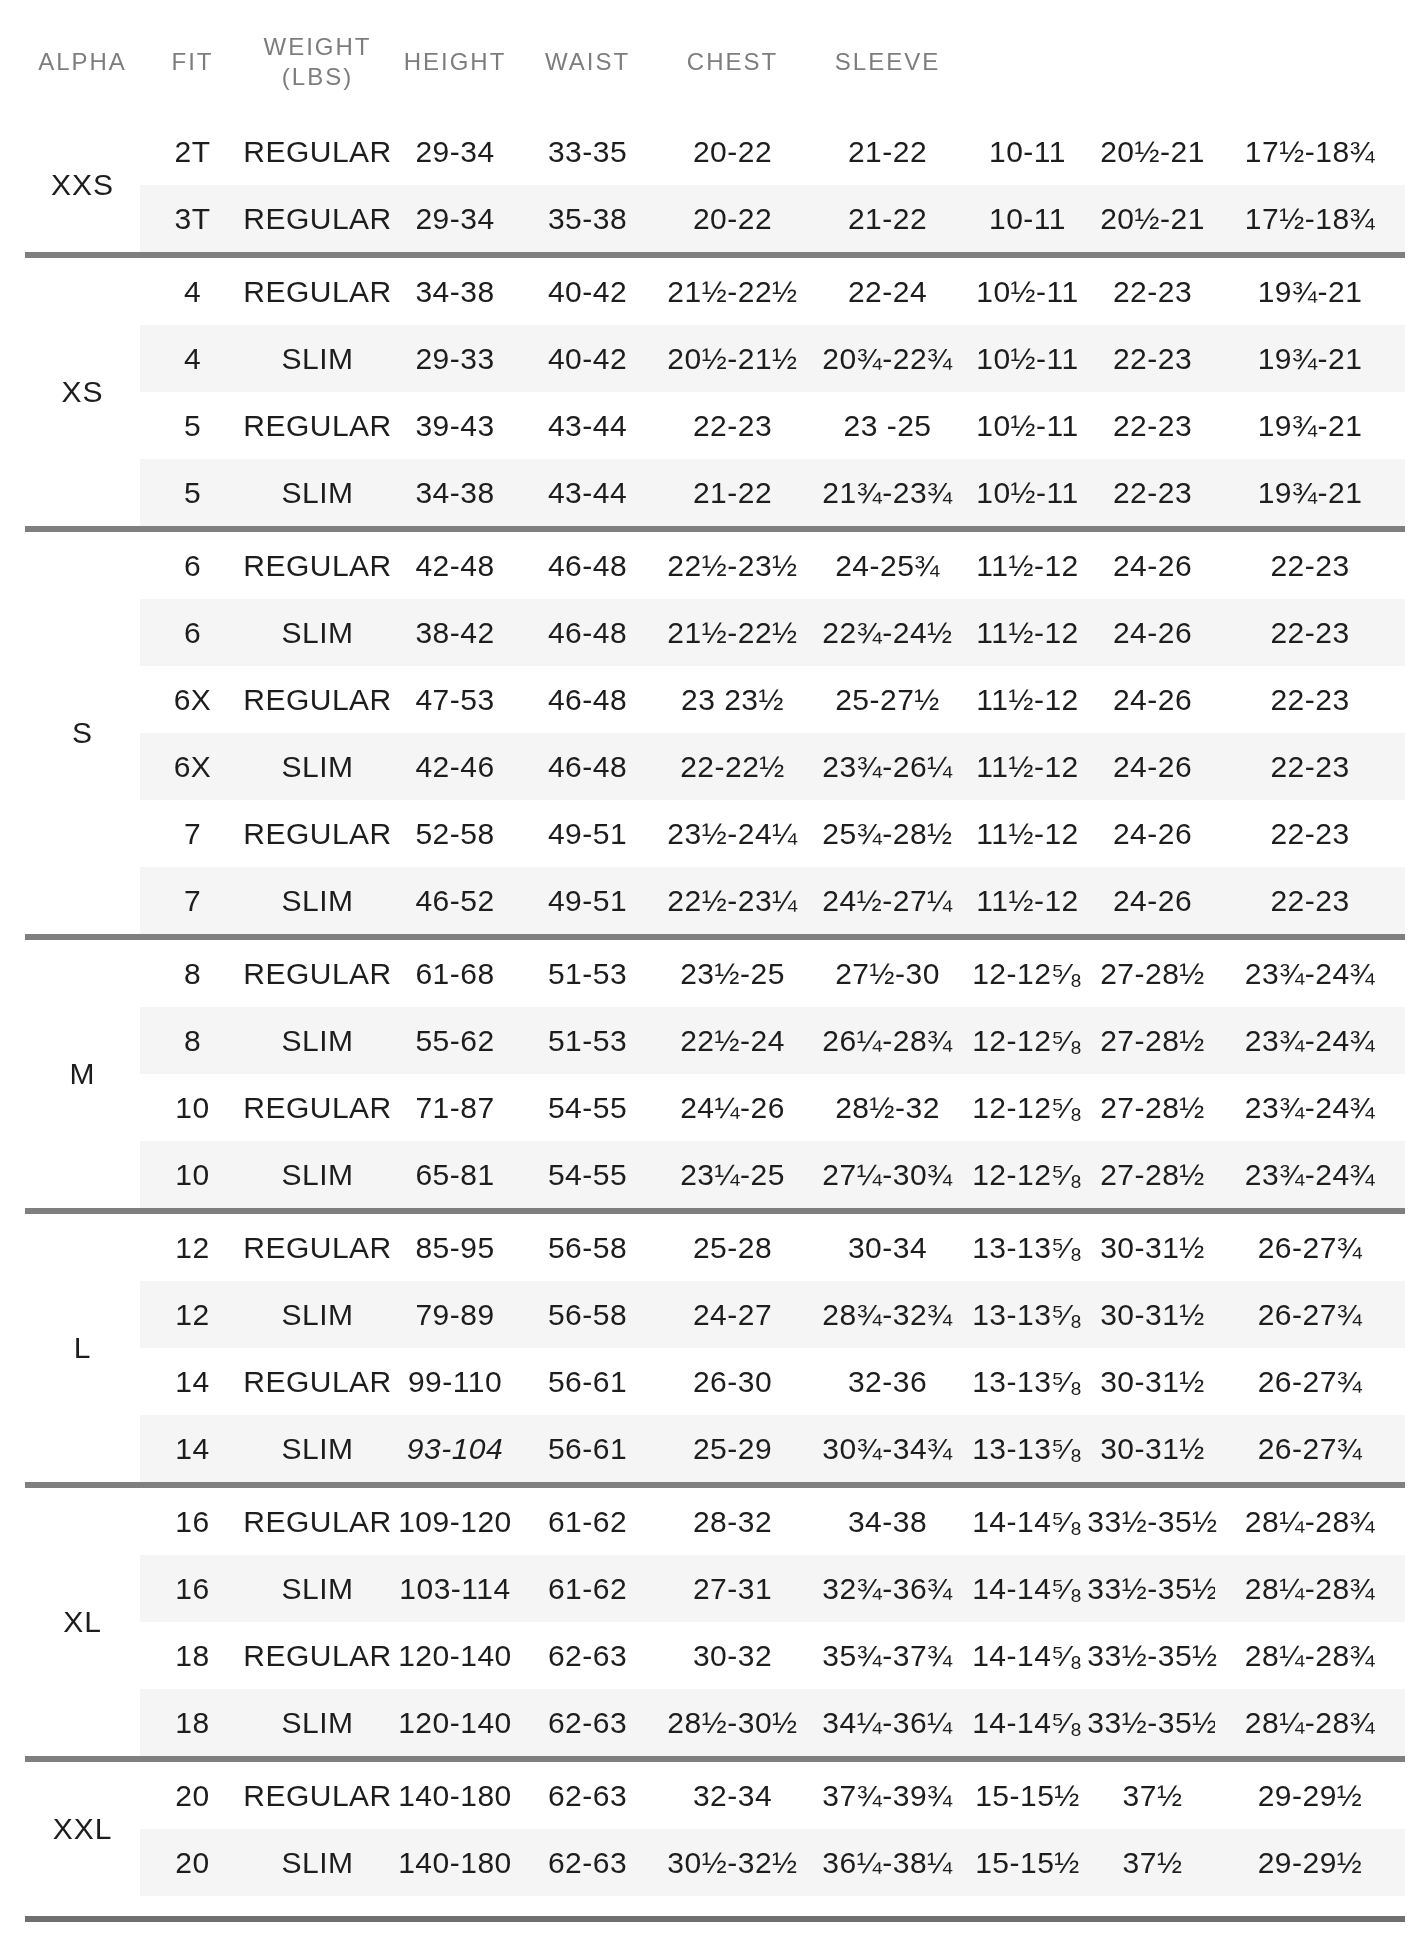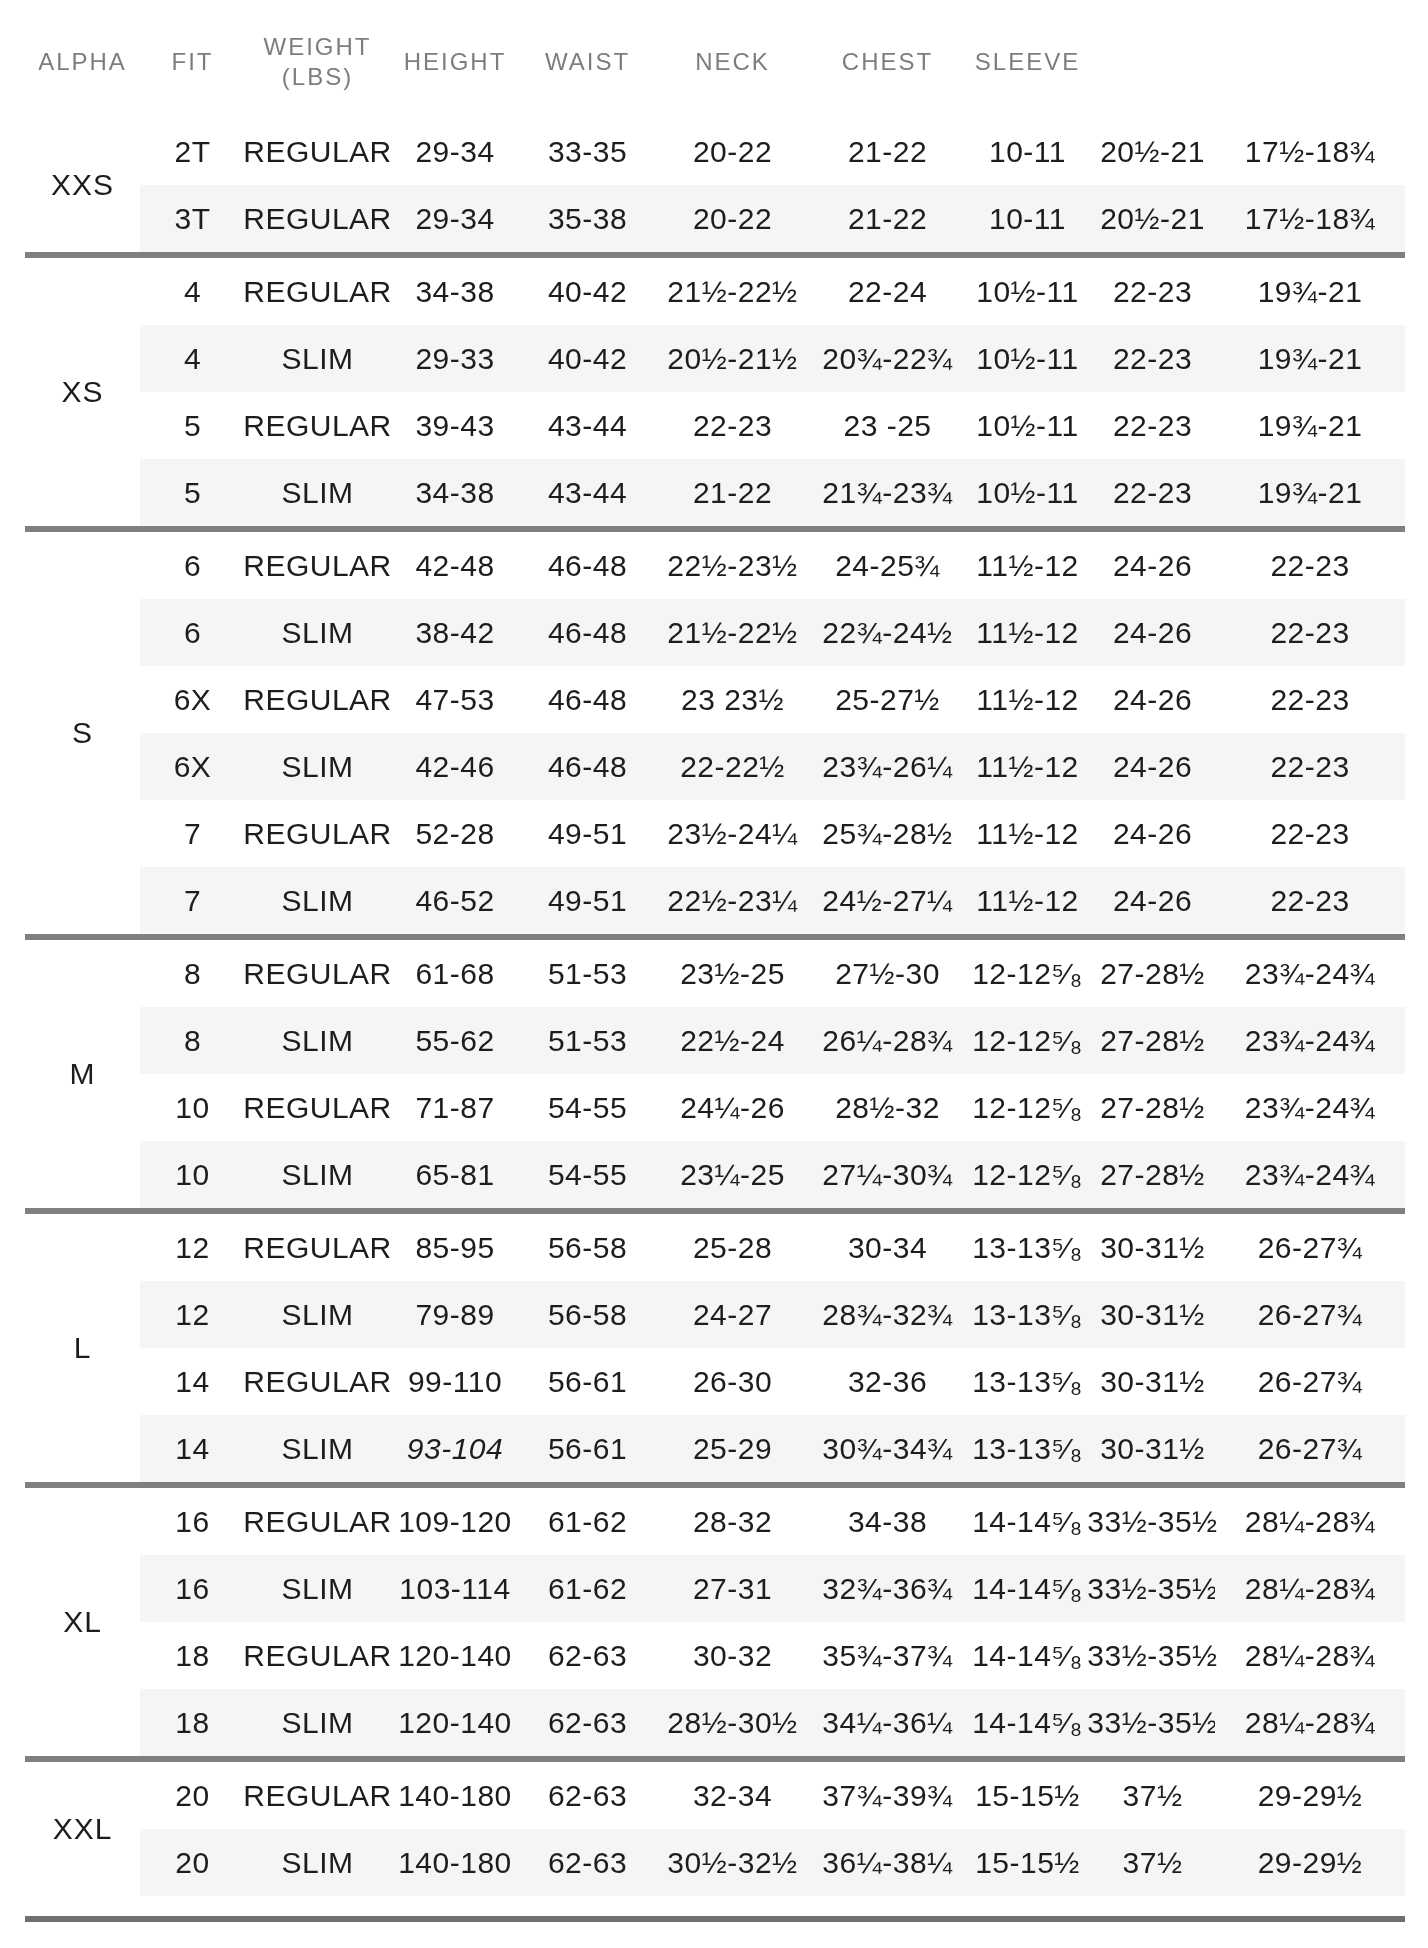--- a/index.html
+++ b/index.html
@@ -76,21 +76,20 @@
 
 <div class="page">
   <div class="size-table">
     <div class="header-row">
       <div class="header-cell">ALPHA</div>
       <div class="header-cell">FIT</div>
       <div class="header-cell">WEIGHT
 (LBS)</div>
       <div class="header-cell">HEIGHT</div>
       <div class="header-cell">WAIST</div>
-      <div class="header-cell">NECK</div>
       <div class="header-cell">CHEST</div>
       <div class="header-cell">SLEEVE</div>
     </div>
     <div>
         <div class="group">
           <div class="alpha-cell" style="grid-row: 1 / span 2;">XXS</div>
           <div class="cell" style="grid-area: 1 / 2;">2T</div>
           <div class="cell" style="grid-area: 1 / 3;">REGULAR</div>
           <div class="cell" style="grid-area: 1 / 4;">29-34</div>
           <div class="cell" style="grid-area: 1 / 5;">33-35</div>
@@ -181,21 +180,21 @@
           <div class="cell shaded" style="grid-area: 4 / 3;">SLIM</div>
           <div class="cell shaded" style="grid-area: 4 / 4;">42-46</div>
           <div class="cell shaded" style="grid-area: 4 / 5;">46-48</div>
           <div class="cell shaded" style="grid-area: 4 / 6;">22-22½</div>
           <div class="cell shaded" style="grid-area: 4 / 7;">23¾-26¼</div>
           <div class="cell shaded" style="grid-area: 4 / 8;">11½-12</div>
           <div class="cell shaded" style="grid-area: 4 / 9;">24-26</div>
           <div class="cell shaded" style="grid-area: 4 / 10;">22-23</div>
           <div class="cell" style="grid-area: 5 / 2;">7</div>
           <div class="cell" style="grid-area: 5 / 3;">REGULAR</div>
-          <div class="cell" style="grid-area: 5 / 4;">52-28</div>
+          <div class="cell" style="grid-area: 5 / 4;">52-58</div>
           <div class="cell" style="grid-area: 5 / 5;">49-51</div>
           <div class="cell" style="grid-area: 5 / 6;">23½-24¼</div>
           <div class="cell" style="grid-area: 5 / 7;">25¾-28½</div>
           <div class="cell" style="grid-area: 5 / 8;">11½-12</div>
           <div class="cell" style="grid-area: 5 / 9;">24-26</div>
           <div class="cell" style="grid-area: 5 / 10;">22-23</div>
           <div class="cell shaded" style="grid-area: 6 / 2;">7</div>
           <div class="cell shaded" style="grid-area: 6 / 3;">SLIM</div>
           <div class="cell shaded" style="grid-area: 6 / 4;">46-52</div>
           <div class="cell shaded" style="grid-area: 6 / 5;">49-51</div>

